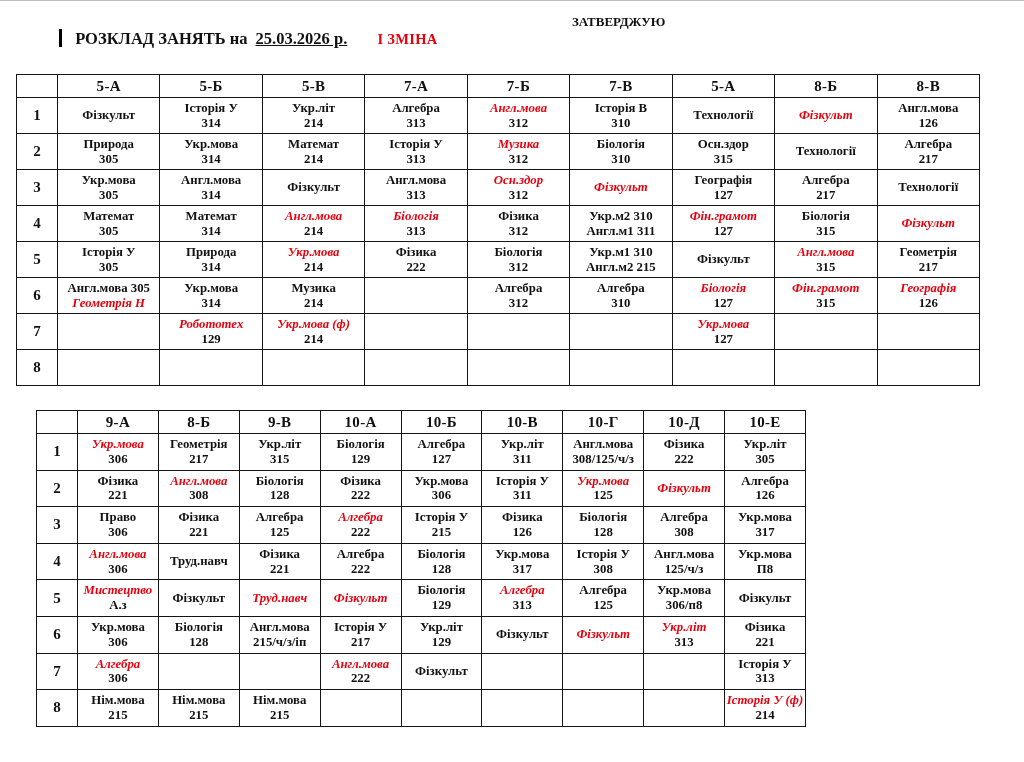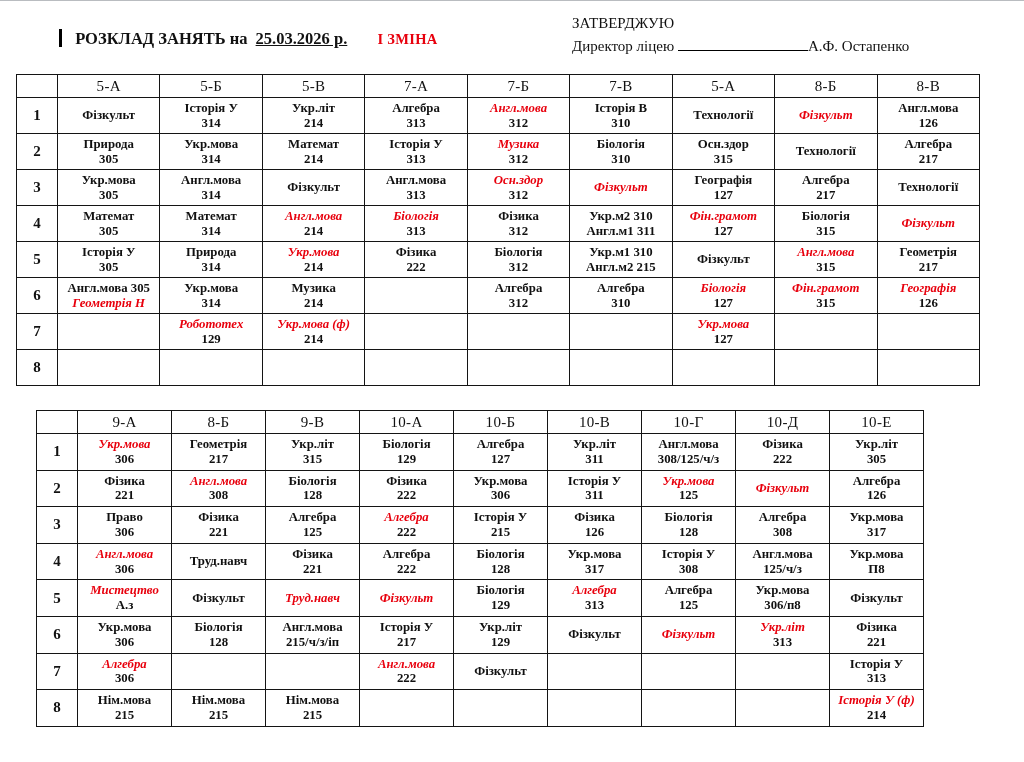--- a/index.html
+++ b/index.html
@@ -9,31 +9,31 @@
     width:1024px; height:762px; background:#ffffff; overflow:hidden;
     font-family:"Liberation Serif","DejaVu Serif",serif; color:var(--ink);
   }
   .page { position:relative; width:1024px; height:762px; background:#fff; border-top:1px solid #b9bcc0; }
 
   
   .title-row { position:absolute; left:20px; top:28px; white-space:nowrap; font-weight:bold; font-size:16.5px;padding-left:39px; }
   .bar-mark { display:inline-block; width:3px; height:18px; background:#000; margin-right:9px; vertical-align:-3px; }
   .title-date { text-decoration:underline; margin-left:4px; }
   .shift { color:var(--red); font-size:14.5px; margin-left:26px; letter-spacing:.3px; }
-  .approve-block { position:absolute; left:572px; top:11px; font-weight:normal; font-size:15px; line-height:1.55; }
+  .approve-block { position:absolute; left:572px; top:11px; font-weight:bold; font-size:13px; line-height:1.55; }
   .blank-line { display:inline-block; width:130px; border-bottom:1.6px solid #000; height:12px; }
 
   
   table.sched { position:absolute; border-collapse:collapse; table-layout:fixed; }
   table.sched th, table.sched td { border:1.6px solid var(--border); padding:0; }
   #t1 { left:16px; top:73px; width:964px; }
-  #t2 { left:36px; top:409px; width:888px; }
+  #t2 { left:36px; top:409px; width:770px; }
   .sched col.numcol { width:41px; }
   .sched thead tr { height:23px; }
-  .sched thead th { font-size:15px; font-weight:normal; letter-spacing:.3px; }
+  .sched thead th { font-size:15px; font-weight:bold; letter-spacing:.3px; }
   #t1 tbody tr { height:36px; }
   #t2 tbody tr { height:36.6px; }
   .sched tbody th.numc { font-size:15px; font-weight:bold; }
   .sched td { text-align:center; vertical-align:middle; font-weight:bold; font-size:12.8px; line-height:1.16; padding:1px 1px; overflow:hidden; }
   .ln { white-space:nowrap; }
   .ln.red { color:var(--red); font-style:italic; }
 </style>
 </head>
 <body>
 
@@ -41,24 +41,20 @@
 
   <div class="title-row">
     <span class="bar-mark"></span>
     <span>РОЗКЛАД  ЗАНЯТЬ на</span>
     <span class="title-date">25.03.2026 р.</span>
     <span class="shift">І ЗМІНА</span>
   </div>
 
   <div class="approve-block">
     <div>ЗАТВЕРДЖУЮ</div>
-    <div>
-      <span>Директор ліцею</span>
-      <span class="blank-line"></span><span>А.Ф. Остапенко</span>
-    </div>
   </div>
 
   <table id="t1" class="sched">
       <colgroup>
         <col class="numcol">
         <col>
         <col>
         <col>
         <col>
         <col>

